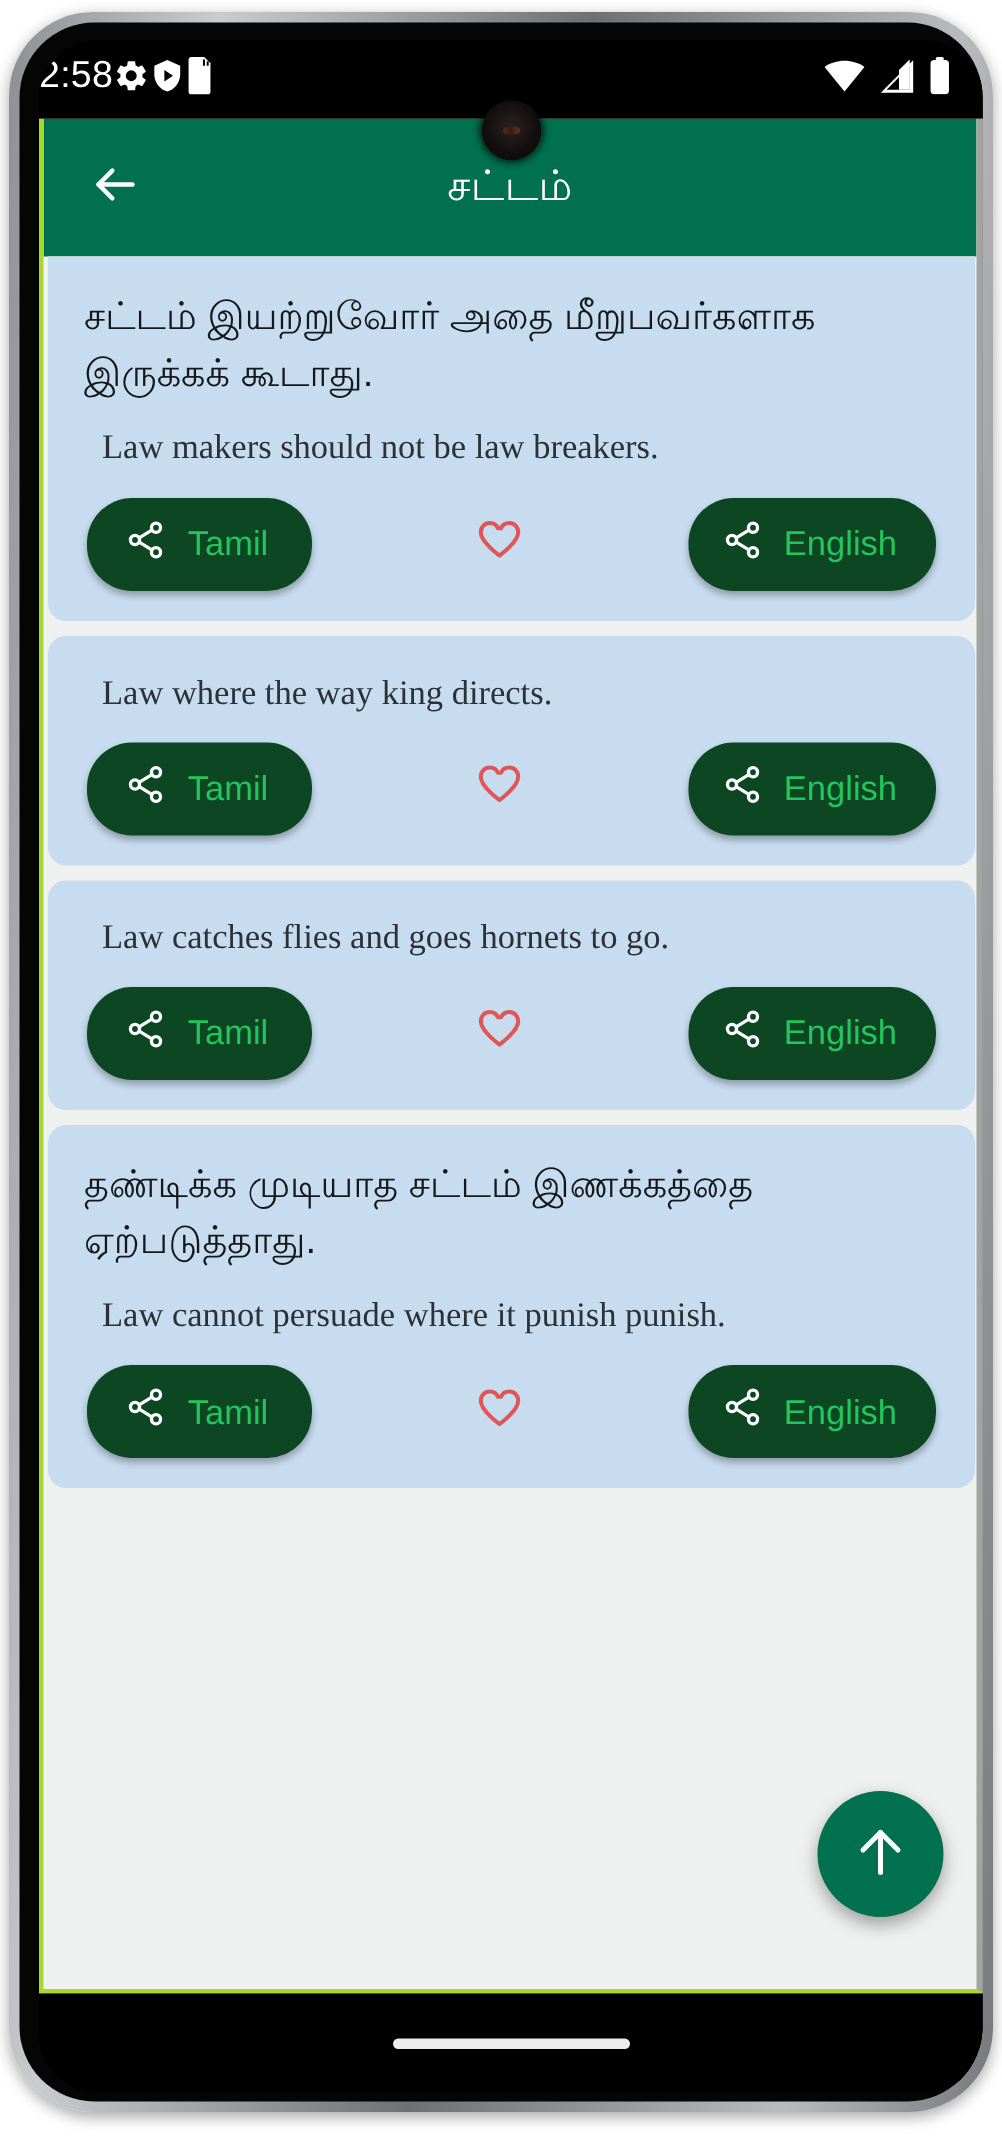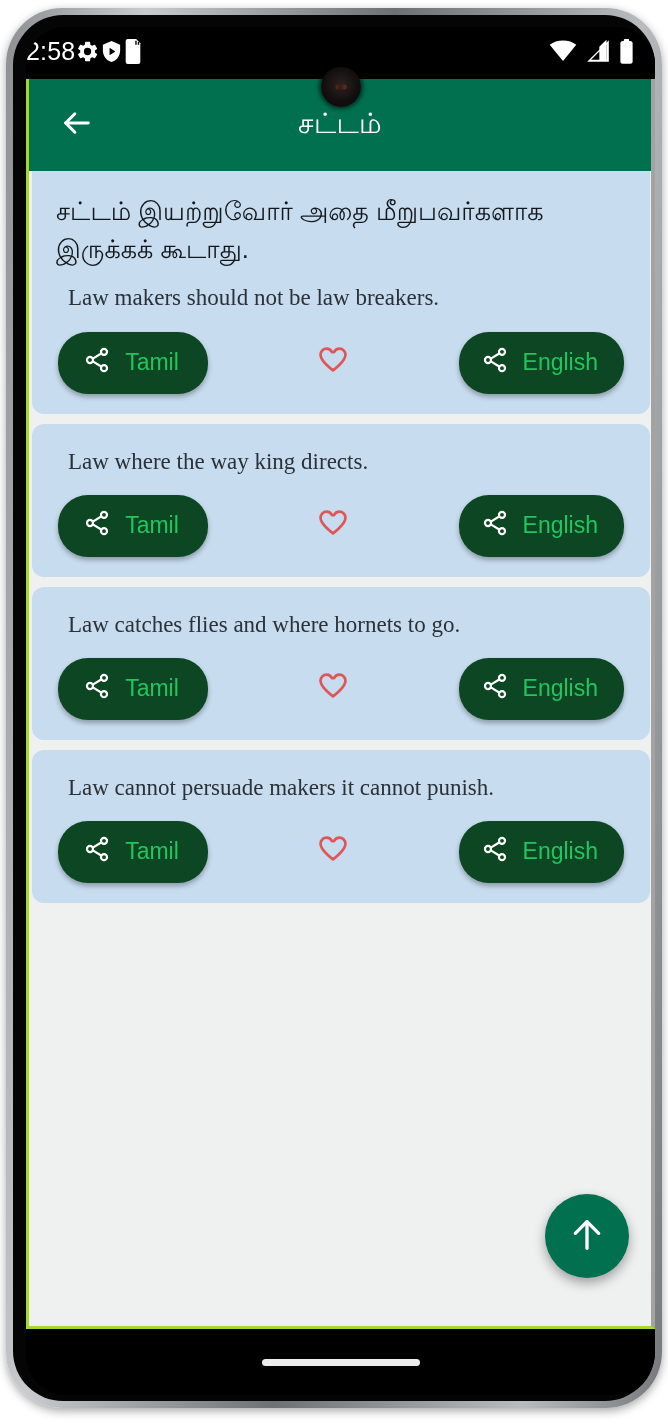--- a/index.html
+++ b/index.html
@@ -375,21 +375,21 @@
                       <circle cx="6" cy="12" r="2.6"></circle>
                       <circle cx="18" cy="19" r="2.6"></circle>
   <path d="M8.4 10.8 15.6 6.4"></path>
                       <path d="M8.4 13.2 15.6 17.6"></path>
                     </svg></span>
         <span>English</span>
       </button>
     </div>
             </div>
             <div class="card">
-              <p class="english-text">Law catches flies and where hornets to go.</p>
+              <p class="english-text">Law catches flies and goes hornets to go.</p>
               <div class="card-actions">
       <button class="share-btn">
         <span><svg width="28" height="28" viewBox="0 0 24 24" fill="none" stroke="#fff" stroke-width="1.9" stroke-linecap="round" stroke-linejoin="round">
   <circle cx="18" cy="5" r="2.6"></circle>
                       <circle cx="6" cy="12" r="2.6"></circle>
                       <circle cx="18" cy="19" r="2.6"></circle>
   <path d="M8.4 10.8 15.6 6.4"></path>
                       <path d="M8.4 13.2 15.6 17.6"></path>
                     </svg></span>
         <span>Tamil</span>
@@ -405,21 +405,22 @@
                       <circle cx="6" cy="12" r="2.6"></circle>
                       <circle cx="18" cy="19" r="2.6"></circle>
   <path d="M8.4 10.8 15.6 6.4"></path>
                       <path d="M8.4 13.2 15.6 17.6"></path>
                     </svg></span>
         <span>English</span>
       </button>
     </div>
             </div>
             <div class="card">
-              <p class="english-text">Law cannot persuade makers it cannot punish.</p>
+              <p class="tamil-text">தண்டிக்க முடியாத சட்டம் இணக்கத்தை ஏற்படுத்தாது.</p>
+              <p class="english-text">Law cannot persuade where it punish punish.</p>
               <div class="card-actions">
       <button class="share-btn">
         <span><svg width="28" height="28" viewBox="0 0 24 24" fill="none" stroke="#fff" stroke-width="1.9" stroke-linecap="round" stroke-linejoin="round">
   <circle cx="18" cy="5" r="2.6"></circle>
                       <circle cx="6" cy="12" r="2.6"></circle>
                       <circle cx="18" cy="19" r="2.6"></circle>
   <path d="M8.4 10.8 15.6 6.4"></path>
                       <path d="M8.4 13.2 15.6 17.6"></path>
                     </svg></span>
         <span>Tamil</span>

